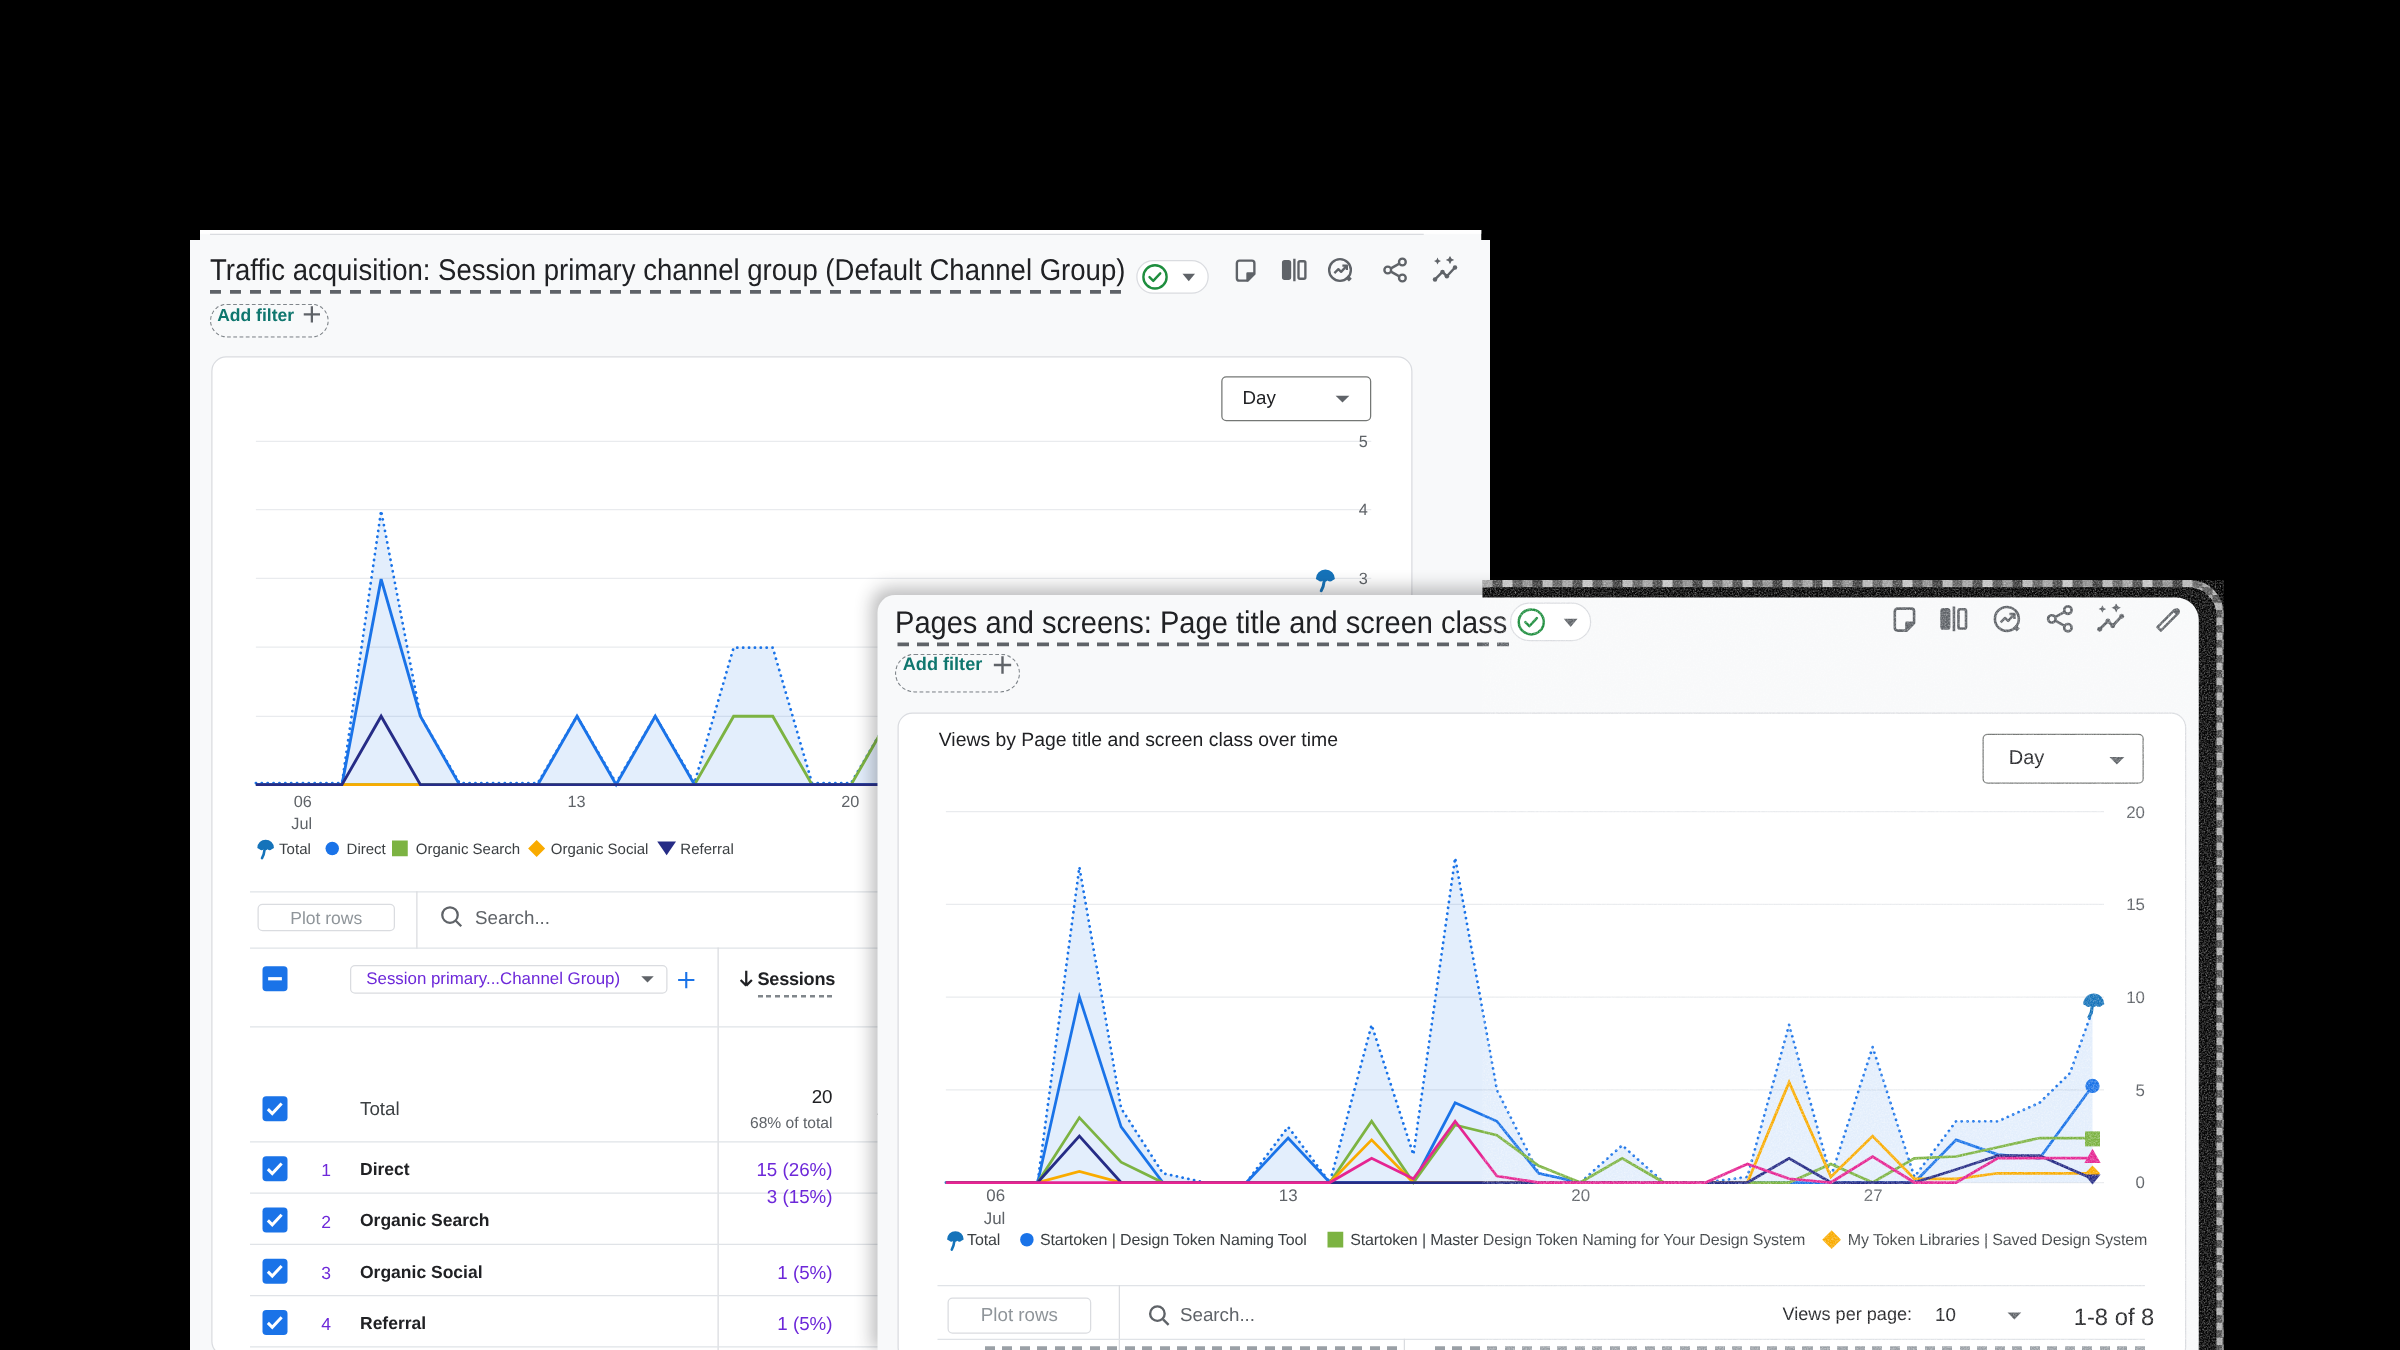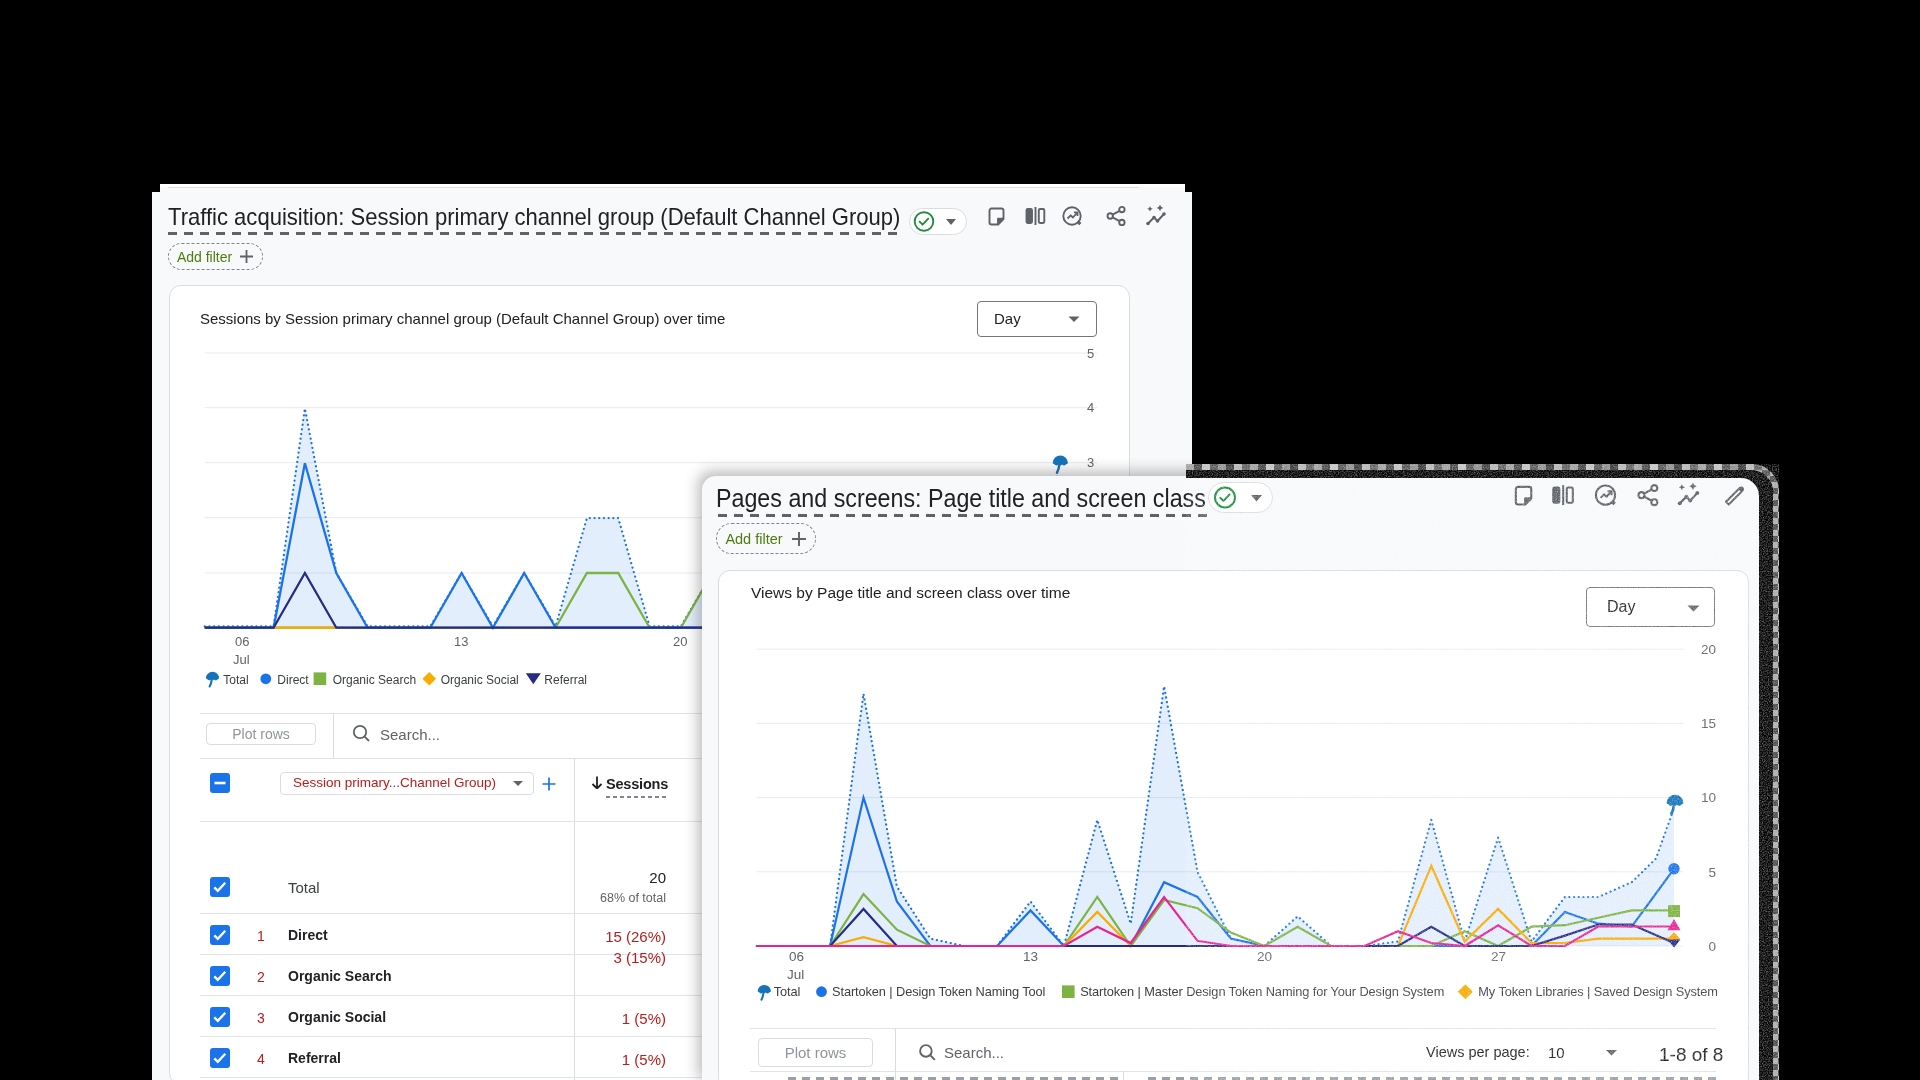--- a/index.html
+++ b/index.html
@@ -3,30 +3,30 @@
 <meta charset="utf-8">
 <style>
 html,body{margin:0;padding:0;width:1920px;height:1080px;background:#000;overflow:hidden}
 *{box-sizing:border-box}
 body{font-family:"Liberation Sans",sans-serif;color:#3c4043;-webkit-font-smoothing:antialiased}
 .abs{position:absolute}
 #p1{position:absolute;left:152px;top:184px;width:1040px;height:900px;background:#f8f9fa;clip-path:polygon(8px 0%,1033px 0%,1033px 8px,1040px 8px,1040px 900px,0% 900px,0% 8px,8px 8px)}
 #p2{position:absolute;left:702px;top:476px;width:1060px;height:608px;background:#f8f9fa;border-radius:14px 22px 0 0;box-shadow:-4px -5px 14px rgba(32,33,36,.30)}
 .card{position:absolute;background:#fff;border:1px solid #dadce0;border-radius:12px}
 .pill{position:absolute;background:#fff;border:1px solid #dadce0;border-radius:16px}
-.chip{position:absolute;border:1px dashed #80868b;border-radius:16px;display:flex;align-items:center;justify-content:center;color:#4d7c0f;font-weight:normal}
+.chip{position:absolute;border:1px dashed #80868b;border-radius:16px;display:flex;align-items:flex-start;justify-content:center;color:#0f766e;font-weight:bold}
 .daypill{position:absolute;border:1px solid #747775;border-radius:4px;background:#fff}
 .btn{position:absolute;border:1px solid #dadce0;border-radius:4px;color:#8f959a;display:flex;align-items:center;justify-content:center}
 .vline{position:absolute;width:1px;background:#dadce0}
 .hline{position:absolute;height:1px;background:#e0e3e7}
 .t1{color:#202124}
 .gray{color:#5f6368}
 .dashes{position:absolute;height:2.5px;background:repeating-linear-gradient(90deg,#5f6368 0 9px,transparent 9px 16px)}
 .cb{position:absolute;width:20px;height:20px;background:#1a73e8;border-radius:3px}
-.num{color:#b91c1c}
+.num{color:#6d28d9}
 </style>
 </head>
 <body>
 
 <div id="p1">
   <div class="abs" style="left:0;top:0;width:100%;height:3px;background:#fff"></div>
   <div class="abs" style="left:16px;top:3px;width:971px;height:1px;background:#dadce0"></div>
 
   <div class="abs t1" id="t1title" style="left:16px;top:19px;font-size:24px;white-space:nowrap;transform:scaleX(0.918);transform-origin:0 50%">Traffic acquisition: Session primary channel group (Default Channel Group)</div>
   <div class="dashes" id="t1dash" style="left:16px;top:48px;width:734px"></div>
@@ -78,21 +78,20 @@
   </svg>
 
   <div class="chip" id="t1chip" style="left:16px;top:59px;width:95px;height:27px;font-size:14px">
     <span>Add filter</span>
     <svg width="15" height="15" viewBox="0 0 15 15" style="margin-left:7px">
         <path d="M7.5 1v13M1 7.5h13" stroke="#5f6368" stroke-width="1.8"></path>
       </svg>
   </div>
 
   <div class="card" id="c1" style="left:17px;top:101px;width:961px;height:800px"></div>
-  <div class="abs t1" style="left:48px;top:126px;font-size:15px">Sessions by Session primary channel group (Default Channel Group) over time</div>
   <div class="daypill" style="left:825px;top:117px;width:120px;height:36px"></div>
   <div class="abs t1" style="left:842px;top:126px;font-size:15px">Day</div>
   <svg class="abs" style="left:915px;top:131px" width="14" height="8" viewBox="0 0 14 8">
       <path d="M1.5 1.5l5.5 5.5 5.5-5.5z" fill="#5f6368"></path>
     </svg>
 
   <svg class="abs" id="chart1" style="left:17px;top:101px" width="961" height="420" viewBox="0 0 961 420">
 
     <g stroke="#e9ebee" stroke-width="1">
       <line x1="35.7" y1="68" x2="928" y2="68"></line>

